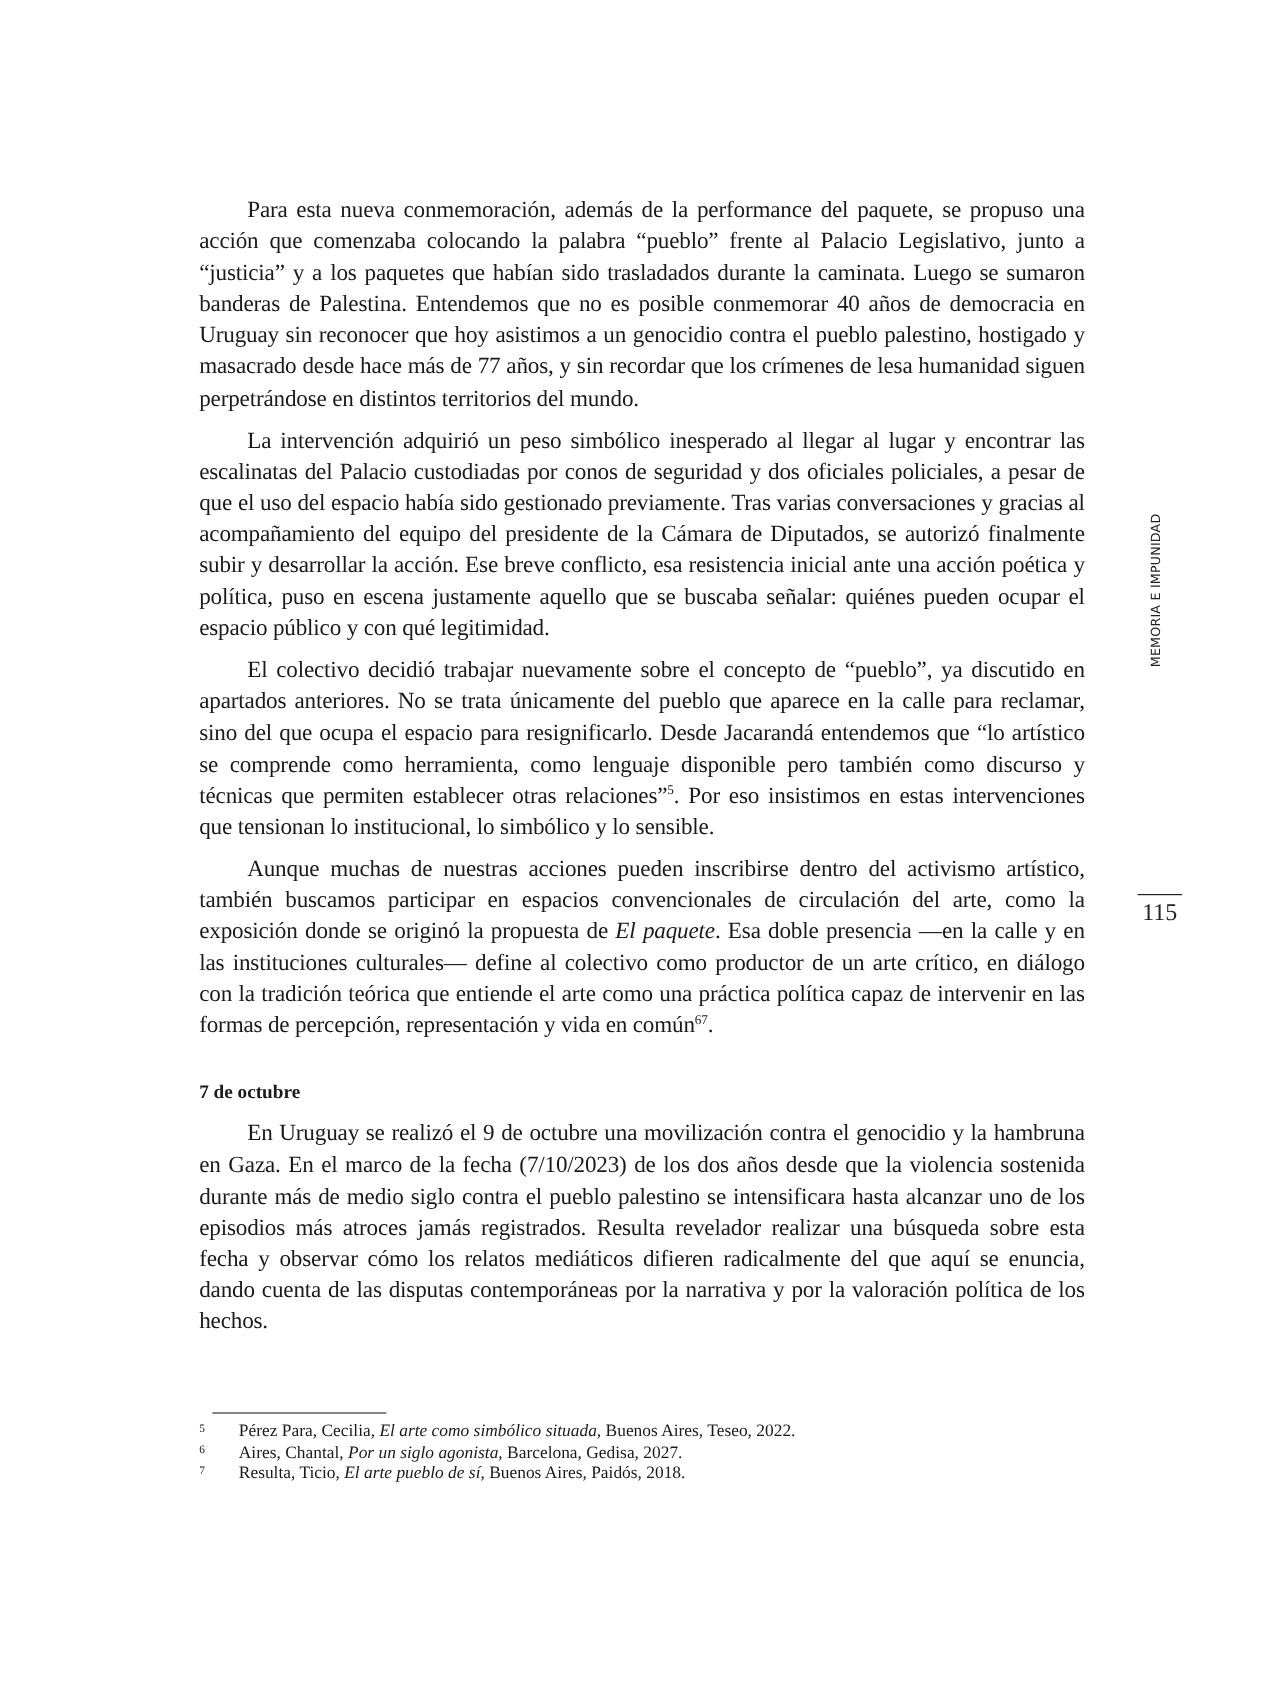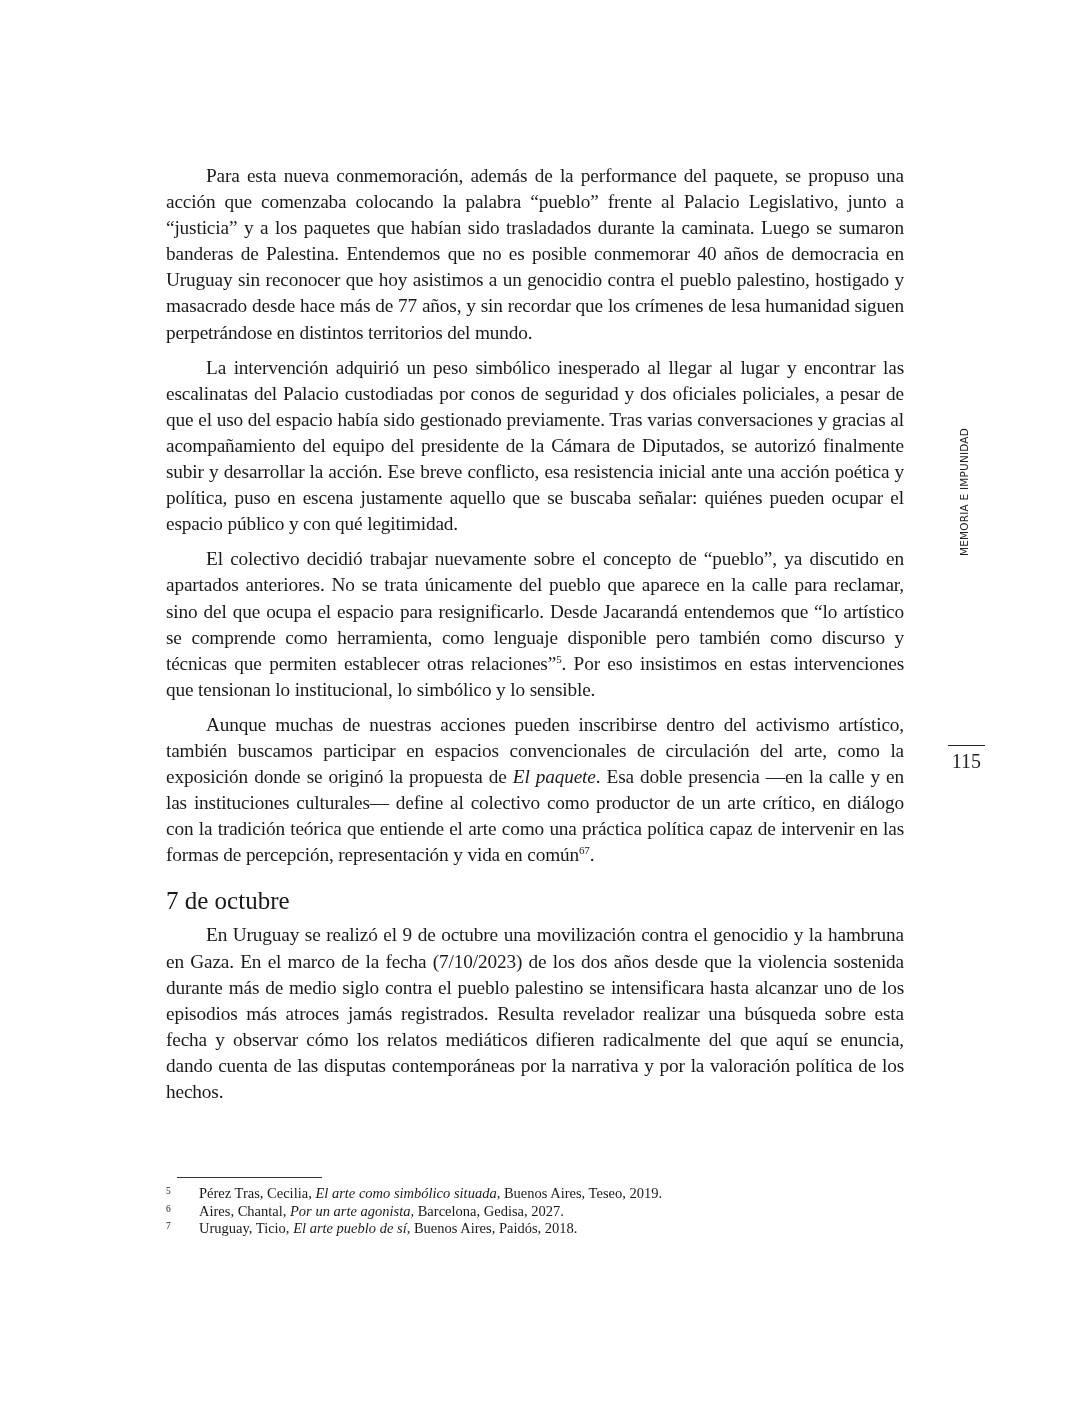--- a/index.html
+++ b/index.html
@@ -3,21 +3,21 @@
 <meta charset="utf-8">
 <style>
   html, body { margin: 0; padding: 0; background: #ffffff; }
   body { width: 1069px; height: 1409px; position: relative; overflow: hidden;
          font-family: "Liberation Serif", "DejaVu Serif", serif; color: #1a1a1a; }
   .page { position: absolute; left: 0; top: 0; width: 1069px; height: 1104px; }
   .body-text { position: absolute; left: 166px; top: 163px; width: 738px; }
   .para { margin: 0 0 9px 0; font-size: 19.3px; line-height: 26.1px; text-align: justify;
           text-indent: 40px; hyphens: manual; letter-spacing: -0.15px; }
   .para sup { font-size: 11px; line-height: 0; vertical-align: 7px; }
-  .heading { font-weight: normal; font-size: 25px; line-height: 26px; margin: 20px 0 8px 0; }
+  .heading { font-weight: bold; font-size: 16px; line-height: 26px; margin: 30px 0 8px 0; }
   .side-label { position: absolute; left: 956px; top: 418px; width: 16px; height: 148px; }
   .side-label span { position: absolute; left: 50%; top: 50%; white-space: nowrap;
         transform: translate(-50%, -50%) rotate(-90deg);
         font-family: "DejaVu Sans", sans-serif; font-size: 10.5px; letter-spacing: 0.2px; color: #222; }
   .page-num-rule { position: absolute; left: 948px; top: 745px; width: 37px; height: 1px; background: #222; }
   .page-num { position: absolute; left: 948px; top: 748px; width: 37px; text-align: center;
         font-size: 20px; line-height: 26px; color: #222; }
   .fn-rule { position: absolute; left: 177px; top: 1177px; width: 145px; height: 1px; background: #333; }
   .footnotes { position: absolute; left: 166px; top: 1185px; width: 700px; }
   .fn { position: relative; font-size: 14.5px; line-height: 17.5px; padding-left: 33px; }
@@ -42,23 +42,23 @@
   <div class="side-label">
     <span>MEMORIA E IMPUNIDAD</span>
   </div>
 
   <div class="page-num-rule"></div>
   <div class="page-num">115</div>
 
   <div class="fn-rule"></div>
   <div class="footnotes">
     <div class="fn">
-      <span class="num">5</span><span>Pérez Tras, Cecilia, </span><em>El arte como simbólico situada,</em><span> Buenos Aires, Teseo, 2019.</span>
+      <span class="num">5</span><span>Pérez Para, Cecilia, </span><em>El arte como simbólico situada,</em><span> Buenos Aires, Teseo, 2022.</span>
     </div>
     <div class="fn">
-      <span class="num">6</span><span>Aires, Chantal, </span><em>Por un arte agonista,</em><span> Barcelona, Gedisa, 2027.</span>
+      <span class="num">6</span><span>Aires, Chantal, </span><em>Por un siglo agonista,</em><span> Barcelona, Gedisa, 2027.</span>
     </div>
     <div class="fn">
-      <span class="num">7</span><span>Uruguay, Ticio, </span><em>El arte pueblo de sí,</em><span> Buenos Aires, Paidós, 2018.</span>
+      <span class="num">7</span><span>Resulta, Ticio, </span><em>El arte pueblo de sí,</em><span> Buenos Aires, Paidós, 2018.</span>
     </div>
   </div>
 
 </div>
 
 </body></html>

